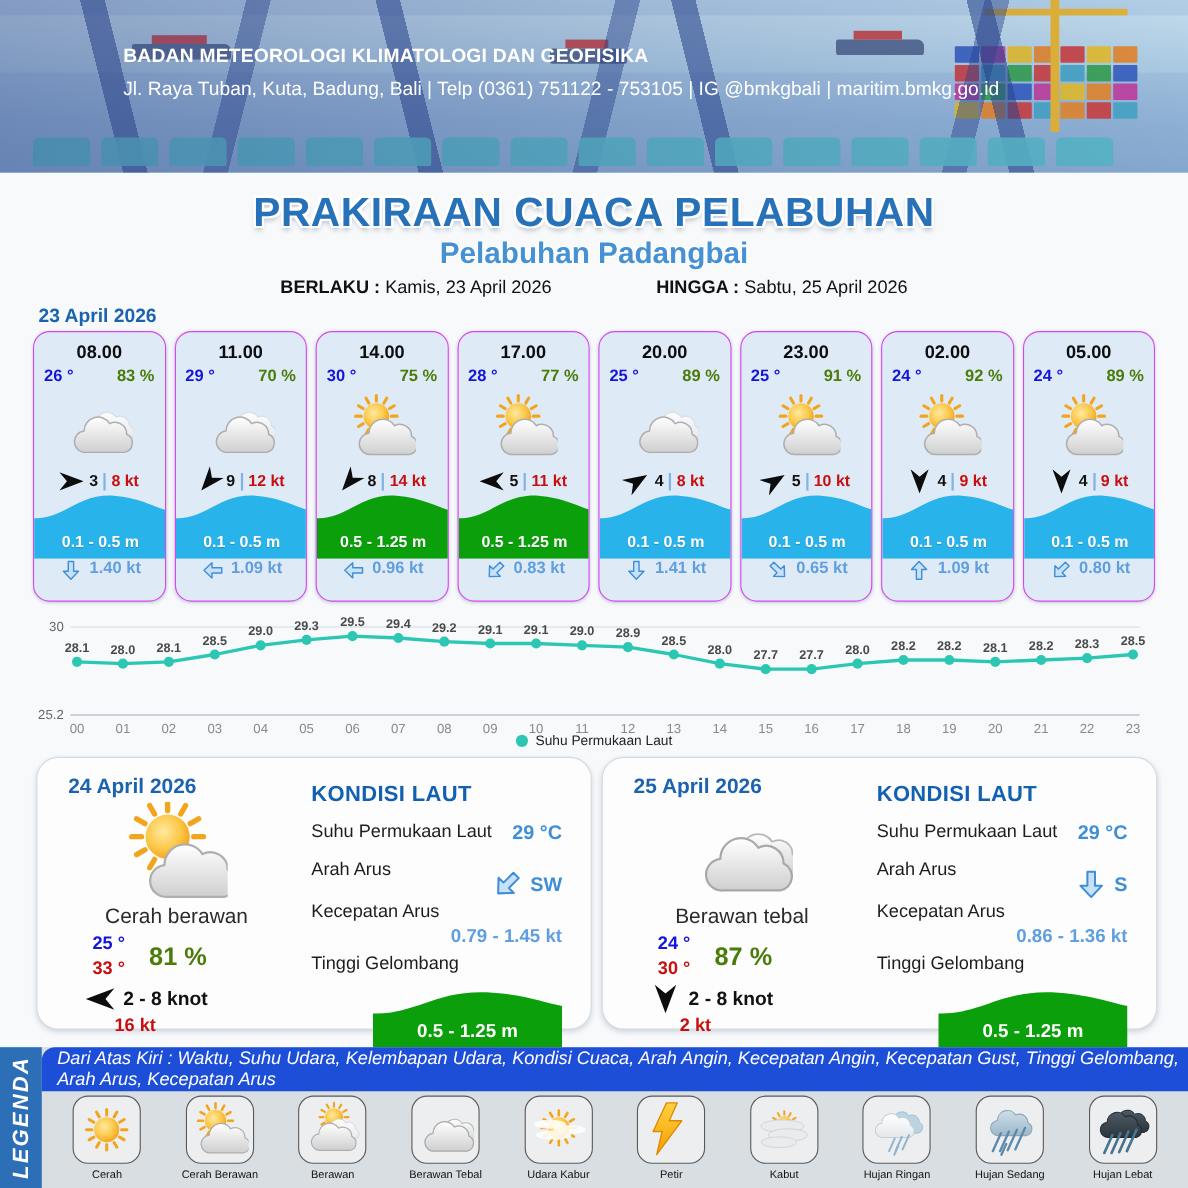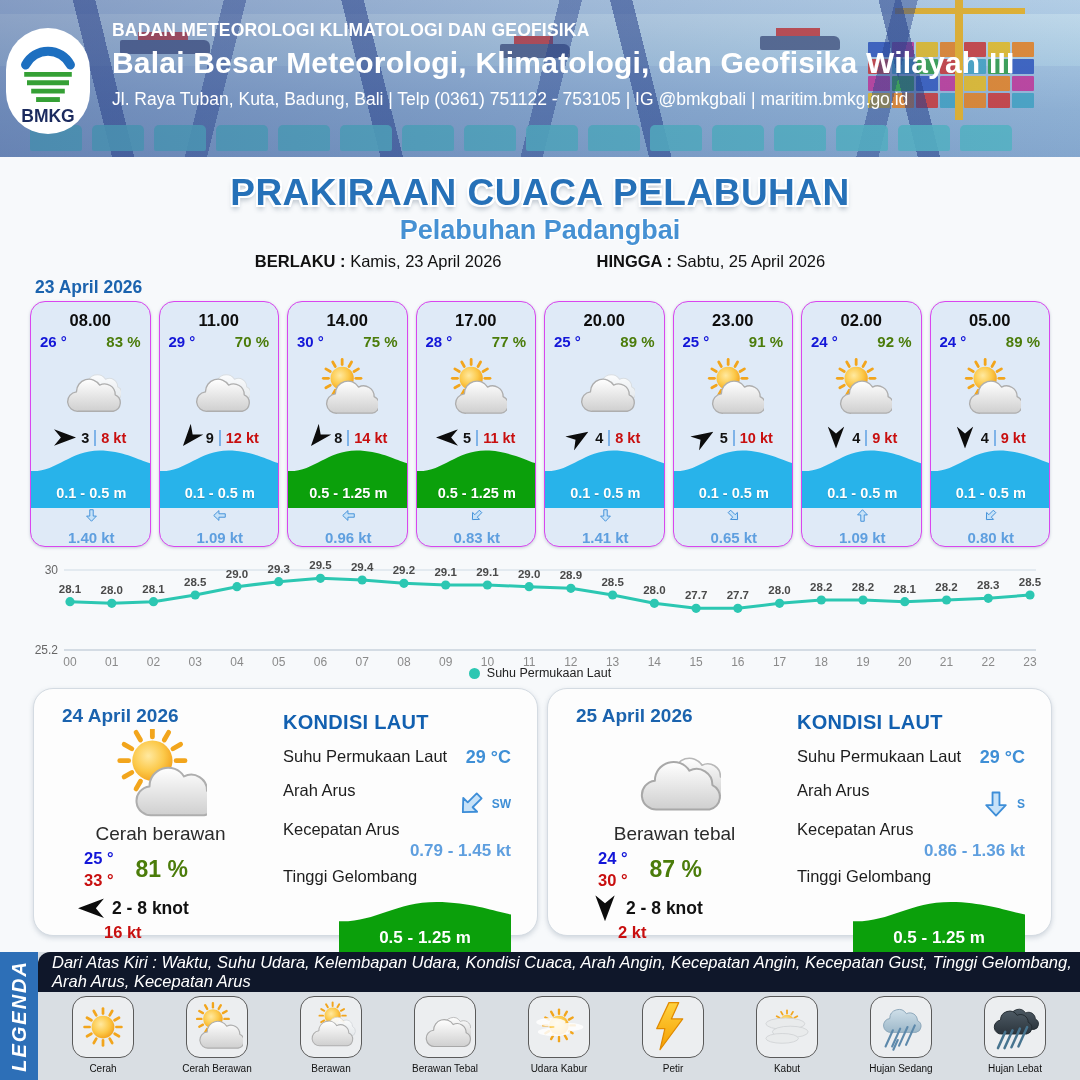--- a/index.html
+++ b/index.html
@@ -25,21 +25,21 @@
   .containers { position:absolute; top:42px; left:868px; display:grid;
       grid-template-columns:repeat(7,22px); grid-auto-rows:15px; gap:2px; opacity:.95; }
   .containers i { border-radius:1px; }
   .crane { position:absolute; top:0; left:955px; width:8px; height:120px; background:#e9b832; }
   .crane::before { content:""; position:absolute; top:8px; left:-60px; width:130px; height:6px; background:#e9b832; }
   .seats { position:absolute; bottom:6px; left:0; width:1080px; height:26px; display:flex; gap:10px; padding-left:30px; }
   .seats i { width:52px; height:100%; background:#58b9c8; border-radius:5px 5px 2px 2px; flex:0 0 auto; opacity:.9; }
   .logo { position:absolute; top:28px; left:6px; width:84px; height:106px; background:#fff;
           border-radius:42px; display:flex; align-items:center; justify-content:center; z-index:3; }
   .hdr-text { position:absolute; left:112px; top:20px; z-index:3; color:#fff; }
-  .hdr-l1 { font-size:17.5px; font-weight:bold; letter-spacing:.2px; }
+  .hdr-l1 { font-size:17.5px; font-weight:bold; letter-spacing:.2px;margin-top:20px; }
   .hdr-l2 { font-size:30px; font-weight:bold; margin-top:5px; letter-spacing:.2px; }
   .hdr-l3 { font-size:17.5px; margin-top:9px; }
   
   .title-main { position:absolute; top:172px; left:0; width:1080px; text-align:center;
       font-size:37px; font-weight:bold; letter-spacing:.5px; color:#2671b8;
       text-shadow:-2px -2px 0 #fff,2px -2px 0 #fff,-2px 2px 0 #fff,2px 2px 0 #fff,0 4px 5px rgba(90,110,130,.45); }
   .title-sub { position:absolute; top:215px; left:0; width:1080px; text-align:center;
       font-size:27px; font-weight:bold; color:#4691d3;
       text-shadow:-1px -1px 0 #fff,1px -1px 0 #fff,-1px 1px 0 #fff,1px 1px 0 #fff; }
   .validity { position:absolute; top:252px; left:0; width:1080px; display:flex;
@@ -59,22 +59,22 @@
   .hwind { display:flex; align-items:center; justify-content:center; gap:5px; height:28px;
       font-size:14.5px; font-weight:bold; }
   .hwind .wn { color:#111; }
   .hwind .sep { width:0; height:16px; border-left:2px solid #7fb3e8; }
   .hwind .gust { color:#c80f0f; }
   .hwave { position:absolute; left:0; bottom:38px; width:120.5px; height:66px; }
   .hwave svg { position:absolute; inset:0; }
   .hwave span { position:absolute; left:0; bottom:7px; width:100%; text-align:center;
       color:#fff; font-size:14.5px; font-weight:bold; text-shadow:0 1px 1px rgba(0,0,0,.2); }
   .hcur { position:absolute; left:0; bottom:0; width:120.5px; height:38px; display:flex;
-      align-items:center; justify-content:center; gap:6px;
-      font-size:15px; font-weight:bold; color:#5f9fdf;flex-direction:column; }
+      align-items:flex-start; justify-content:center; gap:6px;
+      font-size:15px; font-weight:bold; color:#5f9fdf; }
   .dart { display:inline-block; }
   
   .chartbox { position:absolute; top:550px; left:28px; width:1024px; height:118px; }
   .chartbox text { font-family:"Liberation Sans", sans-serif; }
   .chart-legend { position:absolute; top:666px; left:0; width:1080px; display:flex;
       align-items:center; justify-content:center; gap:7px; font-size:12.5px; color:#222; }
   .chart-legend .dot { width:11px; height:11px; border-radius:50%; }
   
   .dcard { position:absolute; top:688px; width:505px; height:248px; background:#fdfdfd;
       border:1.5px solid #d4dbe2; border-radius:20px; box-shadow:0 2px 5px rgba(120,135,155,.3);
@@ -89,33 +89,33 @@
   .dc-tmin { color:#1316d8; } .dc-tmax { color:#c80f0f; }
   .dc-hum { font-size:23px; font-weight:bold; color:#4b7c0a; }
   .dc-wind { display:flex; align-items:center; gap:8px; margin-top:6px; padding-left:16px;
       font-size:17.5px; font-weight:bold; color:#111; }
   .dc-gust { margin-top:4px; padding-left:42px; font-size:16.5px; font-weight:bold; color:#c80f0f; }
   .dc-right { flex:1; padding:22px 26px 0 24px; }
   .dc-sea-title { font-size:20px; font-weight:bold; color:#1260b0; letter-spacing:.3px; }
   .searow { display:flex; justify-content:space-between; align-items:flex-start; margin-top:13px;
       font-size:16.5px; color:#1d1d1d; }
   .searow .val { font-size:18px; font-weight:bold; color:#3f8fd6; white-space:nowrap; }
-  .sea-dirval { display:flex; align-items:center; gap:6px; font-size:12px; font-weight:bold;
+  .sea-dirval { display:flex; align-items:center; gap:6px; font-size:18px; font-weight:bold;
       color:#3f8fd6; transform:translateY(8px); }
   .sea-speed { text-align:right; font-size:17px; font-weight:bold; color:#5f9fdf; margin-top:2px; }
   .sea-wavebox { position:relative; width:172px; height:62px; margin:8px 0 0 auto; }
   .sea-wavebox span { position:absolute; left:0; bottom:8px; width:100%; text-align:center;
       color:#fff; font-size:17px; font-weight:bold; }
   
   .legend { position:absolute; top:952px; left:0; width:1080px; height:128px; background:#d9dee3; }
   .legend-tab { position:absolute; top:0; left:0; width:38px; height:128px; background:#2d6fb7;
       display:flex; align-items:center; justify-content:center; }
   .legend-tab span { color:#fff; font-weight:bold; font-style:italic; font-size:20px;
       letter-spacing:2px; transform:rotate(180deg); writing-mode:vertical-rl; }
-  .legend-bar { position:absolute; top:0; left:38px; width:1042px; height:40px; background:#0f172a;
+  .legend-bar { position:absolute; top:0; left:38px; width:1042px; height:40px; background:#1d4ed8;
       border-top-left-radius:12px; display:flex; align-items:center; padding-left:14px; }
   .legend-bar span { color:#fff; font-style:italic; font-size:16.5px; }
   .legend-items { position:absolute; top:44px; left:38px; width:1042px; display:flex;
       justify-content:space-around; padding:0 8px; }
   .legend-item { display:flex; flex-direction:column; align-items:center; width:88px; }
   .legend-ic { width:62px; height:62px; background:#eceef0; border:1.5px solid #5a5a5a;
       border-radius:14px; display:flex; align-items:center; justify-content:center; }
   .legend-lb { margin-top:5px; font-size:10px; color:#111; white-space:nowrap; }
   .hidden-defs { position:absolute; width:0; height:0; }
 </style>
@@ -208,35 +208,22 @@
       <i></i>
       <i></i>
       <i></i>
       <i></i>
       <i></i>
       <i></i>
       <i></i>
       <i></i>
     </div>
   <div class="tint"></div>
-  <div class="logo">
-    <svg width="70" height="92" viewBox="0 0 100 130">
-      <path d="M18,42 A36,36 0 0 1 82,42" fill="none" stroke="#1d6fc0" stroke-width="13" stroke-linecap="round"></path>
-      <g fill="#35a035">
-        <path d="M16,52 h68 v7 h-68 z"></path>
-          <path d="M20,64 h60 v7 h-60 z"></path>
-        <path d="M26,76 h48 v7 h-48 z"></path>
-          <path d="M33,88 h34 v7 h-34 z"></path>
-      </g>
-      <text x="50" y="124" text-anchor="middle" font-size="25" font-weight="bold" fill="#1b2a5e">BMKG</text>
-    </svg>
-  </div>
   <div class="hdr-text">
     <div class="hdr-l1">BADAN METEOROLOGI KLIMATOLOGI DAN GEOFISIKA</div>
-    <div class="hdr-l2">Balai Besar Meteorologi, Klimatologi, dan Geofisika Wilayah III</div>
     <div class="hdr-l3">Jl. Raya Tuban, Kuta, Badung, Bali | Telp (0361) 751122 - 753105 | IG @bmkgbali | maritim.bmkg.go.id</div>
   </div>
 </div>
 
 <div class="title-main">PRAKIRAAN CUACA PELABUHAN</div>
 <div class="title-sub">Pelabuhan Padangbai</div>
 <div class="validity">
   <div><b>BERLAKU :</b>
     <span>Kamis, 23 April 2026</span></div>
   <div><b>HINGGA :</b>
@@ -930,20 +917,35 @@
               <ellipse cx="36" cy="38" rx="22" ry="7"></ellipse>
               <ellipse cx="26" cy="46" rx="20" ry="6"></ellipse>
             </g>
           </svg>
         </div>
         <div class="legend-lb">Kabut</div>
       </div>
       <div class="legend-item">
         <div class="legend-ic">
           <svg width="52" height="52" viewBox="0 0 64 64">
+            <path transform="translate(20,10) scale(0.72)" d="M14,36 a10,10 0 0 1 -2,-20 a13,13 0 0 1 24,-7 a11,11 0 0 1 16,10 a9,9 0 0 1 -2,17 z" fill="#b9d3e4" stroke="#9cb9cc" stroke-width="1.4" opacity="0.95" stroke-linejoin="round"></path>
+            <path transform="translate(6,12) scale(0.8)" d="M14,36 a10,10 0 0 1 -2,-20 a13,13 0 0 1 24,-7 a11,11 0 0 1 16,10 a9,9 0 0 1 -2,17 z" fill="url(#gcloudlight)" stroke="#c8cdd1" stroke-width="1.4" opacity="1" stroke-linejoin="round"></path>
+            <g stroke="#8fb4cf" stroke-width="2.2" stroke-linecap="round">
+              <line x1="30" y1="42" x2="23.7" y2="56"></line>
+              <line x1="38" y1="40" x2="31.25" y2="55"></line>
+              <line x1="46" y1="38" x2="38.8" y2="54"></line>
+              <line x1="34" y1="50" x2="29.5" y2="60"></line>
+            </g>
+          </svg>
+        </div>
+        <div class="legend-lb">Hujan Ringan</div>
+      </div>
+      <div class="legend-item">
+        <div class="legend-ic">
+          <svg width="52" height="52" viewBox="0 0 64 64">
             <path transform="translate(8,8) scale(0.85)" d="M14,36 a10,10 0 0 1 -2,-20 a13,13 0 0 1 24,-7 a11,11 0 0 1 16,10 a9,9 0 0 1 -2,17 z" fill="url(#gcloudblue)" stroke="#8aa5b8" stroke-width="1.4" opacity="1" stroke-linejoin="round"></path>
             <g stroke="#5d89ab" stroke-width="2.6" stroke-linecap="round">
               <line x1="22" y1="36" x2="13" y2="56"></line>
               <line x1="31" y1="34" x2="21.1" y2="56"></line>
               <line x1="40" y1="32" x2="29.65" y2="55"></line>
               <line x1="49" y1="30" x2="38.2" y2="54"></line>
               <line x1="28" y1="48" x2="22.6" y2="60"></line>
             </g>
           </svg>
         </div>

